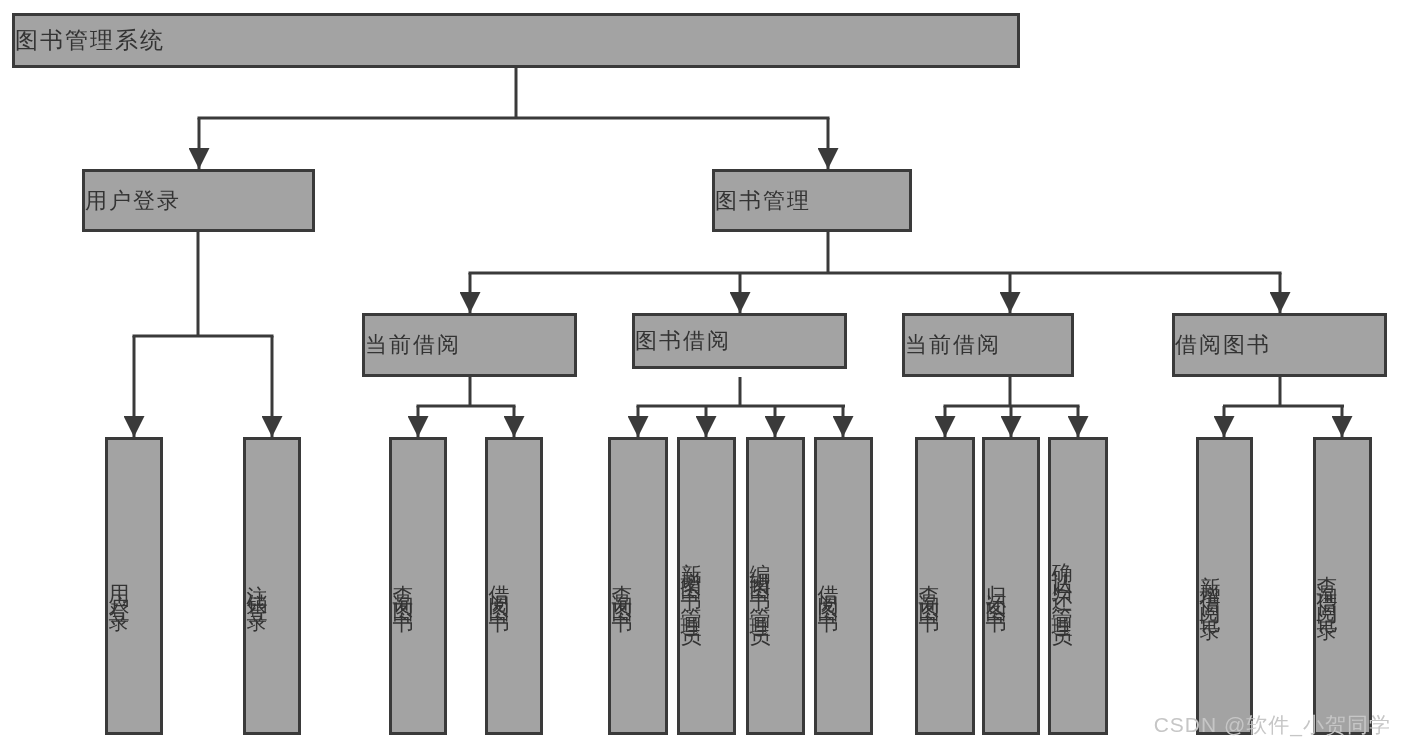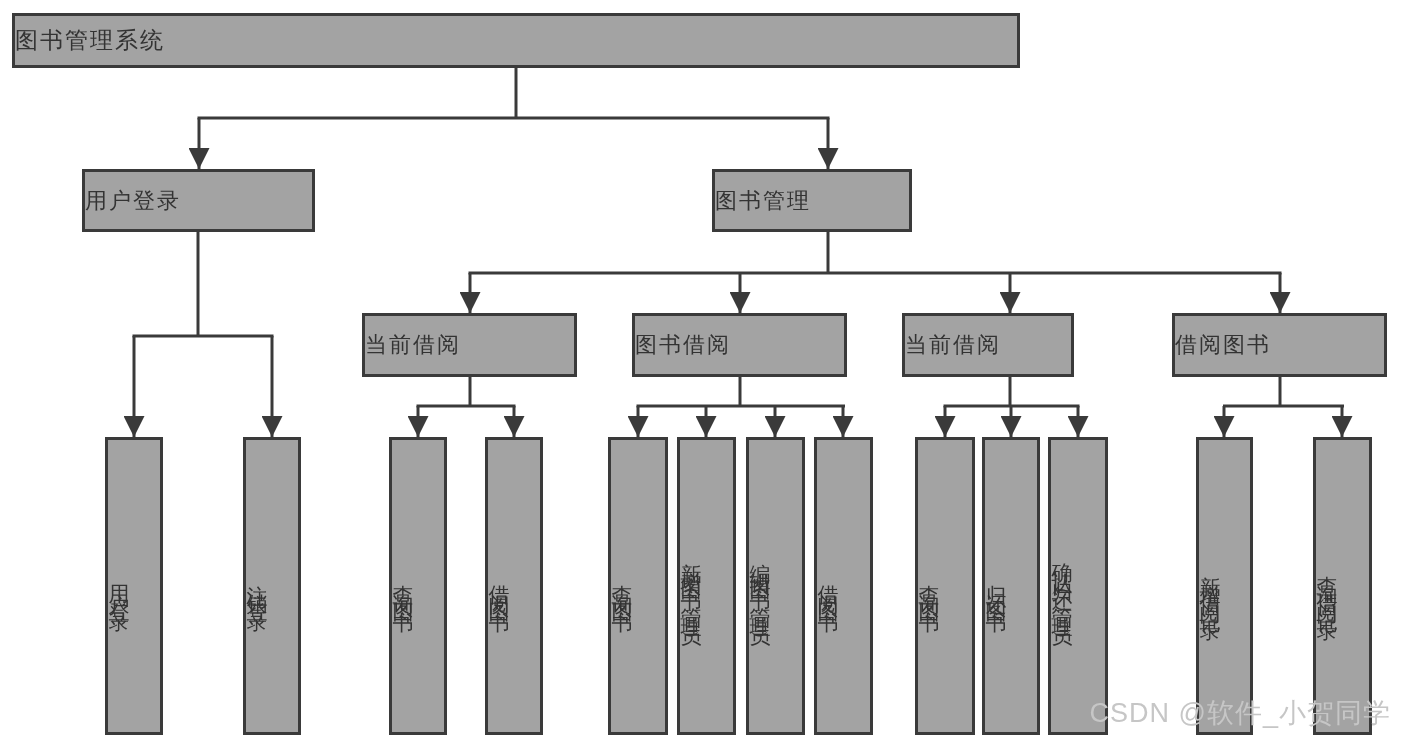--- a/index.html
+++ b/index.html
@@ -25,21 +25,21 @@
     display: flex;
     align-items: center;
     color: #333333;
   }
   .h-label { font-size: 22px; letter-spacing: 2px; white-space: nowrap; }
   .root-box { left: 12px; top: 13px; width: 1008px; height: 55px; }
   .root-box .h-label { font-size: 23px; }
   .lvl2-user   { left: 82px;  top: 169px; width: 233px; height: 63px; }
   .lvl2-mgmt   { left: 712px; top: 169px; width: 200px; height: 63px; }
   .lvl3-newrec { left: 362px;  top: 313px; width: 215px; height: 64px; }
-  .lvl3-borrow { left: 632px;  top: 313px; width: 215px; height: 64px; }
+  .lvl3-borrow { left: 632px;  top: 313px; width: 215px; height: 56px; }
   .lvl3-curr   { left: 902px;  top: 313px; width: 172px; height: 64px; }
   .lvl3-rec    { left: 1172px; top: 313px; width: 215px; height: 64px; }
   .leaf { top: 437px; height: 298px; }
   .leaf .v-label {
     writing-mode: vertical-rl;
     text-orientation: mixed;
     font-size: 21px;
     letter-spacing: 9px;
     line-height: 1.1;
     color: #333333;
@@ -54,22 +54,22 @@
   .leaf7  { left: 746px;  width: 59px; }
   .leaf8  { left: 814px;  width: 59px; }
   .leaf9  { left: 915px;  width: 60px; }
   .leaf10 { left: 982px;  width: 58px; }
   .leaf11 { left: 1048px; width: 60px; }
   .leaf12 { left: 1196px; width: 57px; }
   .leaf13 { left: 1313px; width: 59px; }
   .watermark {
     position: absolute;
     right: 14px;
-    bottom: 16px;
-    font-size: 27px;
+    bottom: 8px;
+    font-size: 21px;
     color: #c6c6c6;
     letter-spacing: 1px;
     white-space: nowrap;
     margin-left: 9px;
   }
 </style>
 </head>
 <body>
 
 <div class="canvas">

